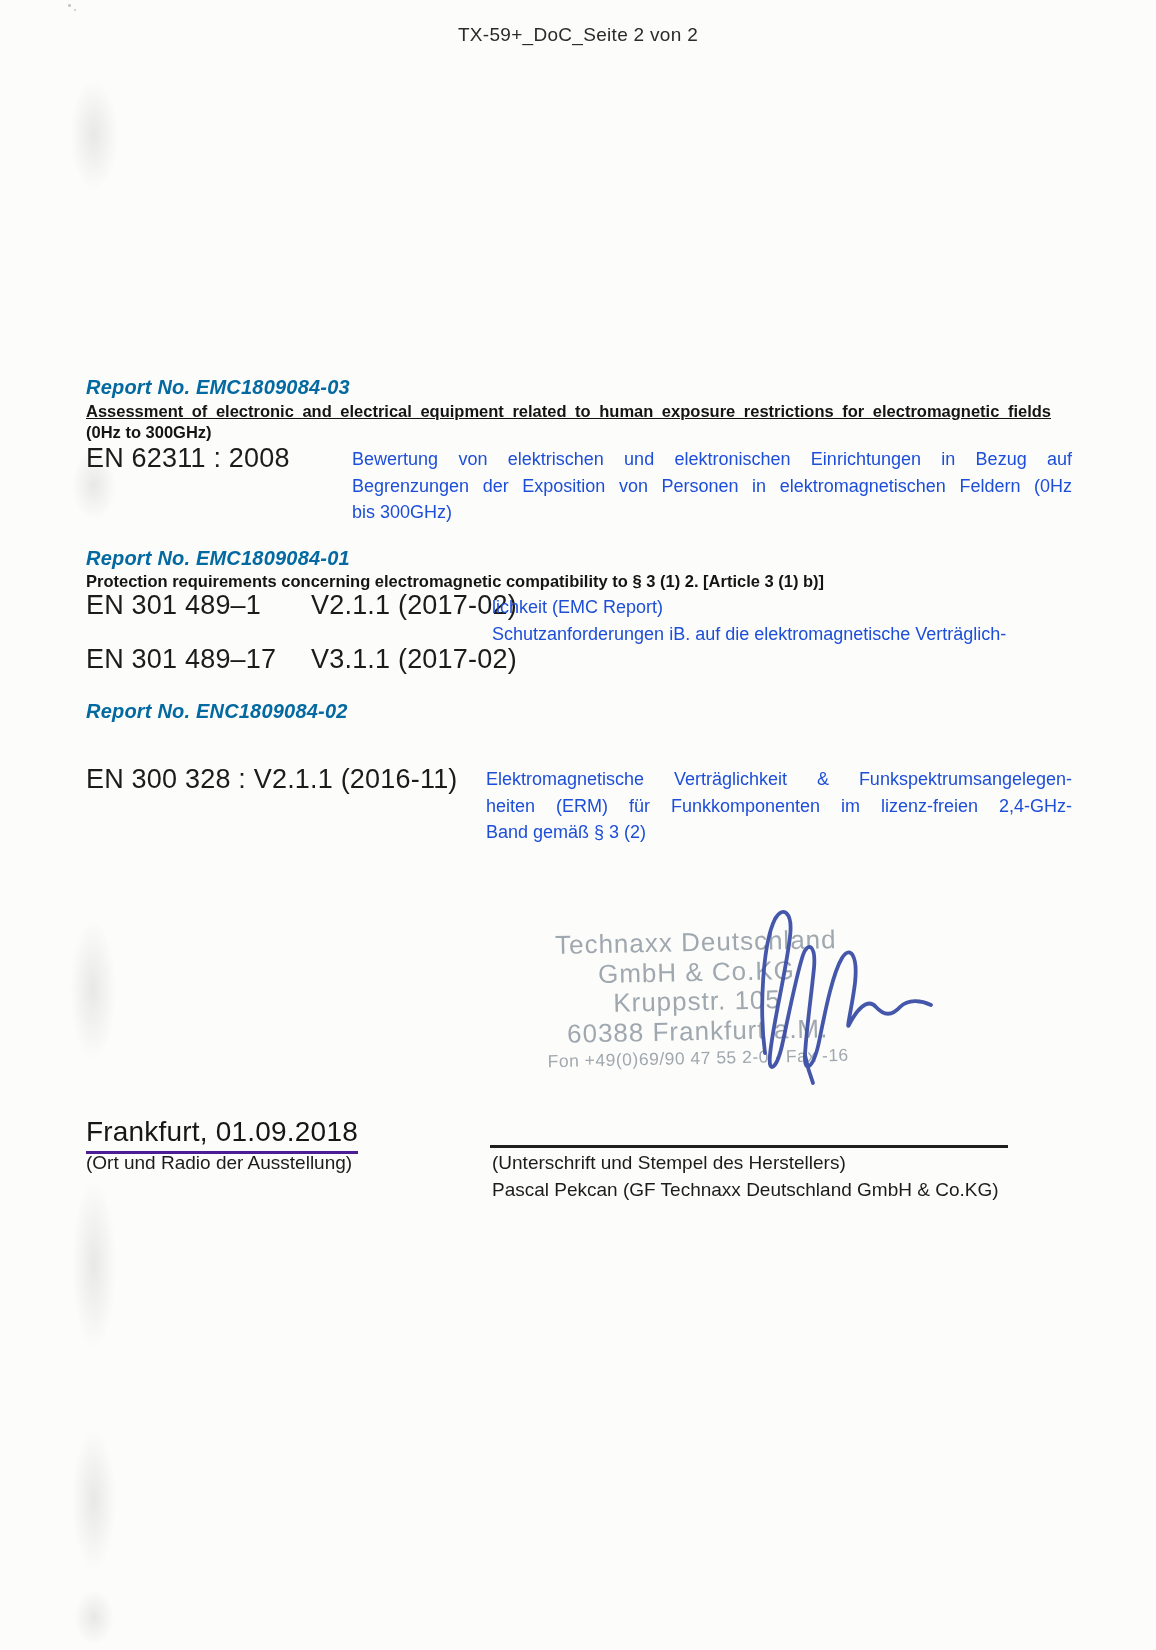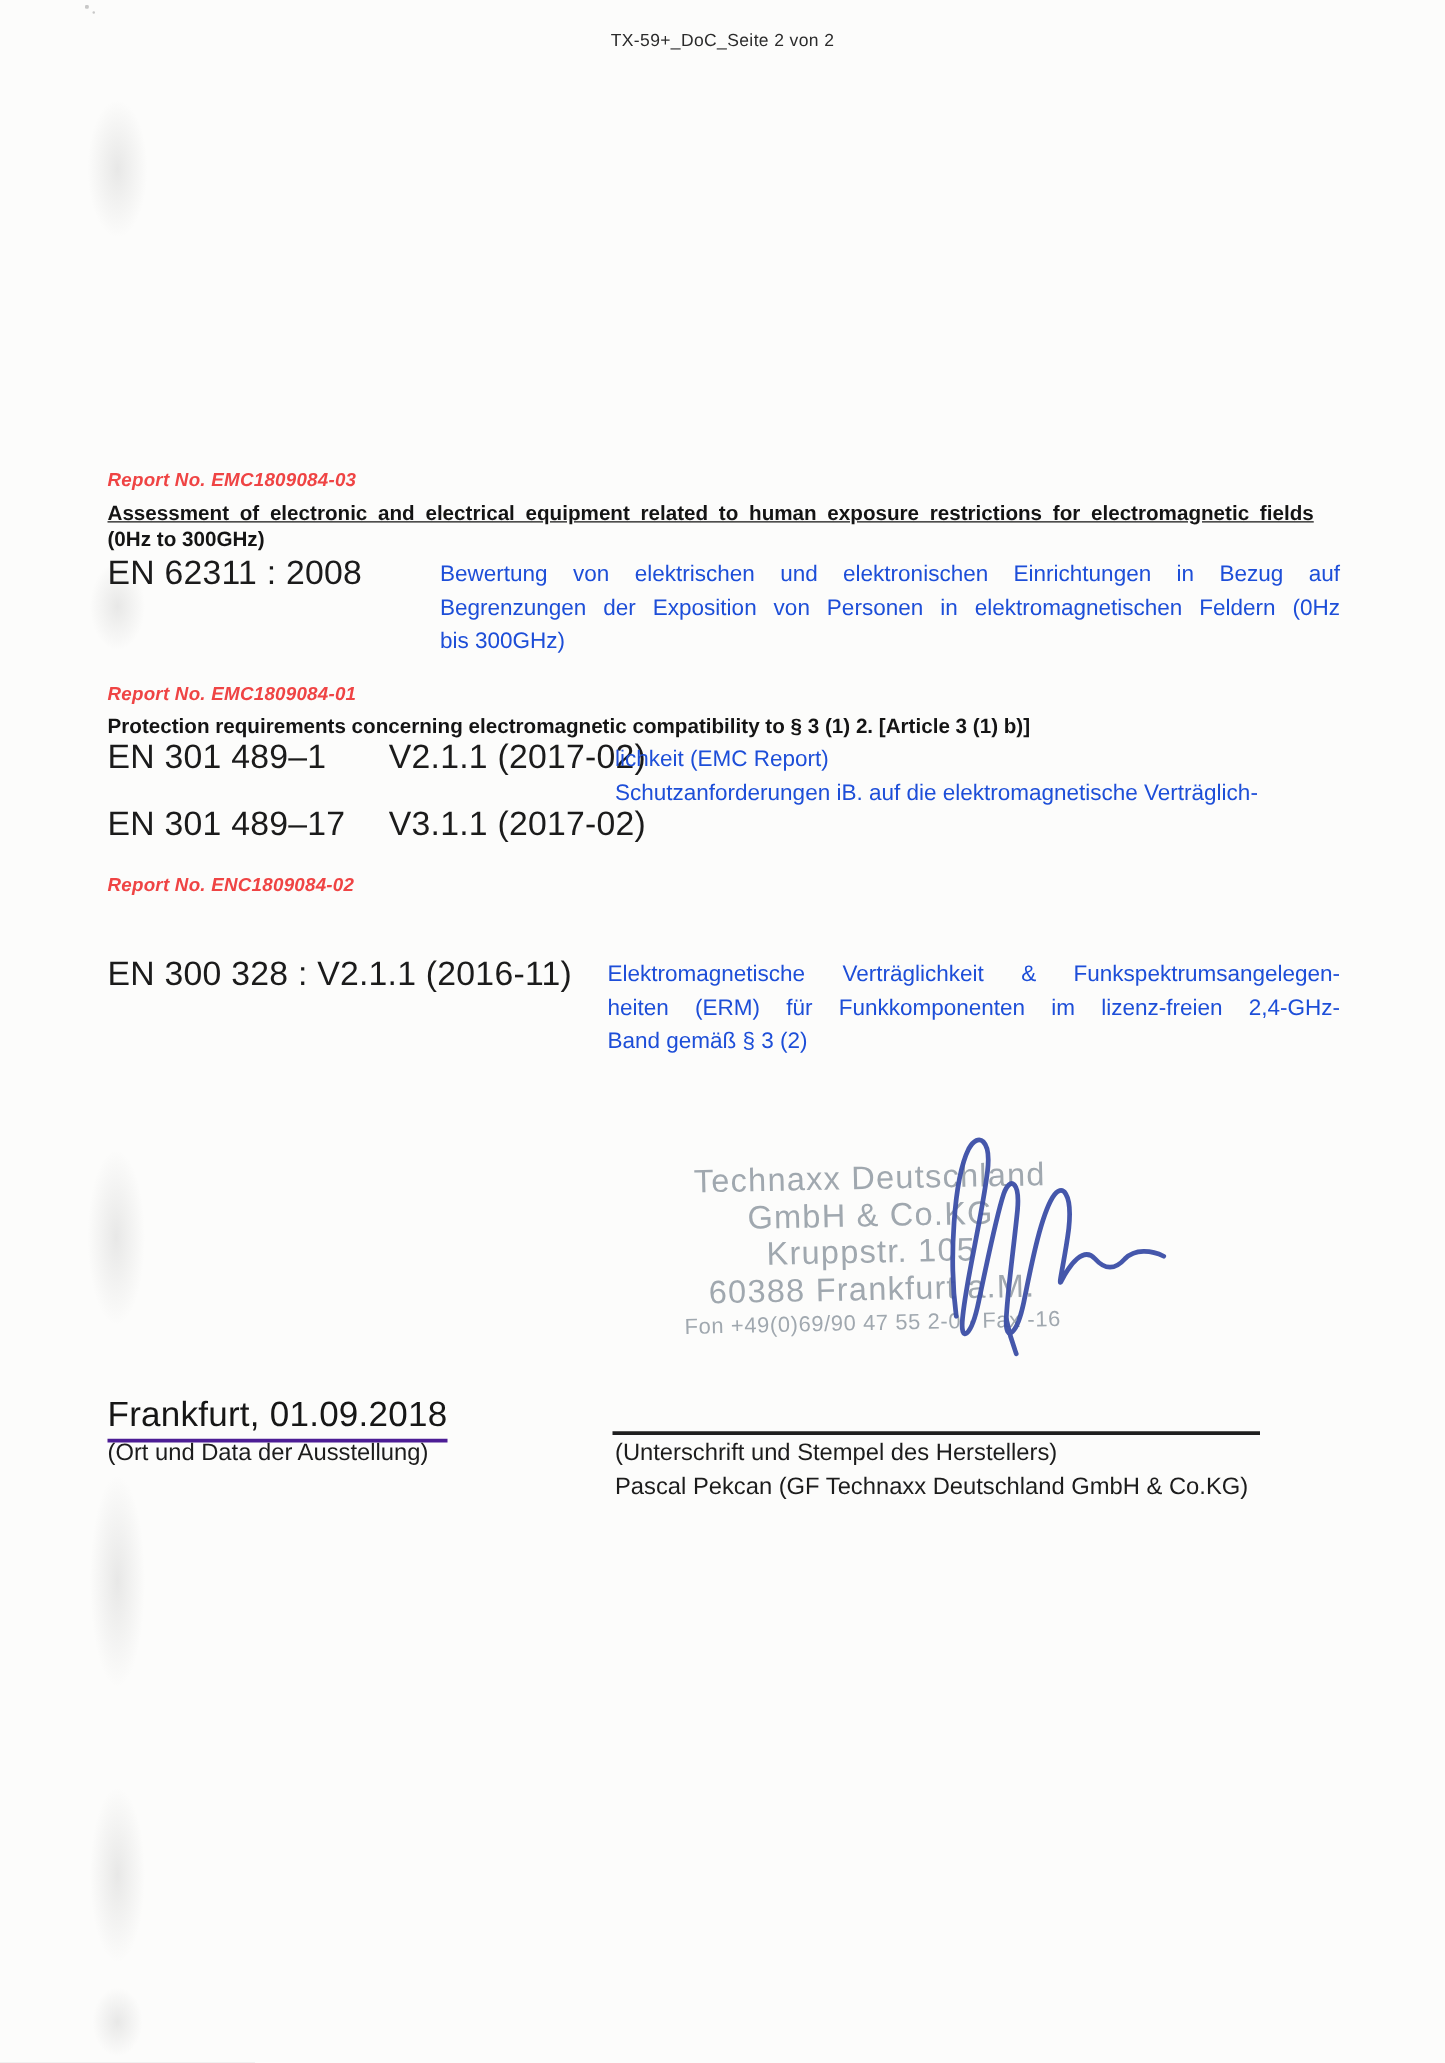--- a/index.html
+++ b/index.html
@@ -7,24 +7,24 @@
     position:relative;
     width:1156px;height:1650px;
     background:#fcfcfb;
     font-family:"Liberation Sans","DejaVu Sans",sans-serif;
     color:#1e1e1e;
     overflow:hidden;
   }
   .abs{position:absolute;}
   .doc-header{
     top:24px;left:0;width:100%;
-    text-align:center;font-size:14px;color:#2b2b2b;letter-spacing:.3px;
+    text-align:center;font-size:19px;color:#2b2b2b;letter-spacing:.3px;
   }
   .report-title{
-    font-size:15px;font-weight:bold;font-style:italic;color:#ef4444;
+    font-size:20px;font-weight:bold;font-style:italic;color:#0369a1;
     letter-spacing:.2px;
   }
   .bold-line{
     font-size:16.5px;font-weight:bold;color:#141414;line-height:21px;
     width:965px;
   }
   .jl{text-align:justify;text-align-last:justify;text-decoration:underline;}
   .en-code{
     font-size:27px;color:#1b1b1b;line-height:30px;white-space:nowrap;
     letter-spacing:.2px;
@@ -125,19 +125,19 @@
                C 111 108, 122 94, 131 104
                C 139 113, 147 113, 155 104
                C 163 96, 176 97, 186 102"></path>
       <path d="M 60 152 C 62 162, 65 172, 68 180"></path>
     </g>
   </svg>
 
   <div class="abs" style="left:86px;top:1116px;">
     <span class="place-date">Frankfurt, 01.09.2018</span>
   </div>
-  <div class="abs caption" style="left:86px;top:1152px;">(Ort und Data der Ausstellung)</div>
+  <div class="abs caption" style="left:86px;top:1152px;">(Ort und Radio der Ausstellung)</div>
 
   <div class="abs sig-line" style="left:490px;top:1145px;"></div>
   <div class="abs caption" style="left:492px;top:1152px;">(Unterschrift und Stempel des Herstellers)</div>
   <div class="abs caption" style="left:492px;top:1179px;">Pascal Pekcan (GF Technaxx Deutschland GmbH &amp; Co.KG)</div>
 
 </div>
 
 </body></html>

